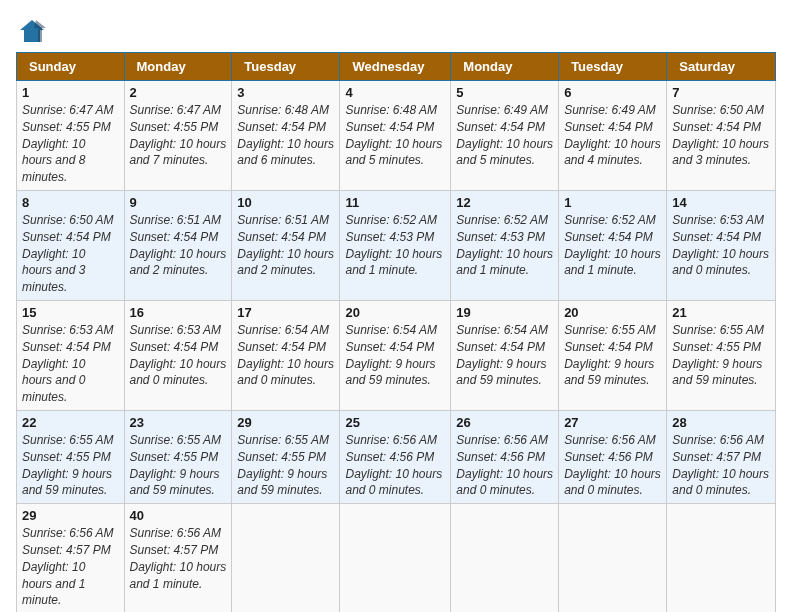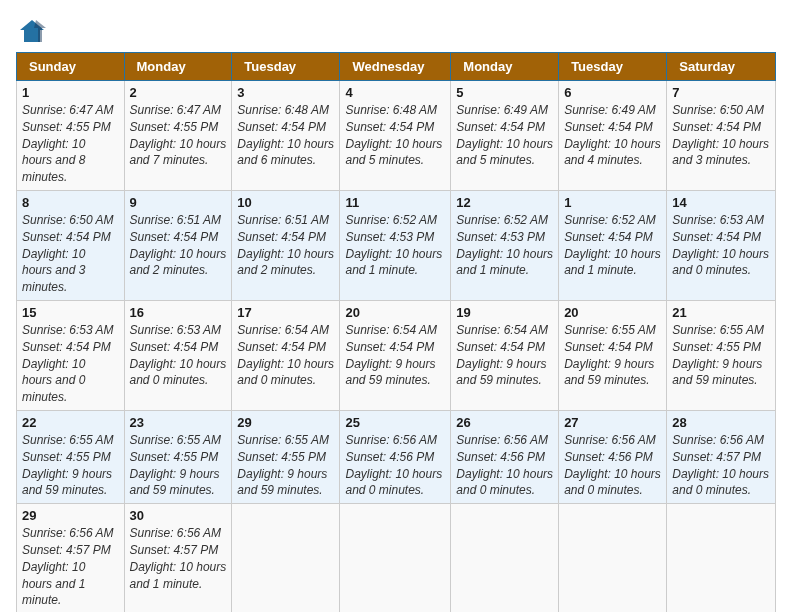--- a/index.html
+++ b/index.html
@@ -243,21 +243,21 @@
           <span class="day-number">28</span>
           <div class="day-detail">Sunrise: 6:56 AM<br>Sunset: 4:57 PM<br>Daylight: 10 hours and 0 minutes.</div>
         </td>
       </tr>
       <tr>
         <td>
           <span class="day-number">29</span>
           <div class="day-detail">Sunrise: 6:56 AM<br>Sunset: 4:57 PM<br>Daylight: 10 hours and 1 minute.</div>
         </td>
         <td>
-          <span class="day-number">30</span>
+          <span class="day-number">40</span>
           <div class="day-detail">Sunrise: 6:56 AM<br>Sunset: 4:57 PM<br>Daylight: 10 hours and 1 minute.</div>
         </td>
         <td class="empty-cell"></td>
         <td class="empty-cell"></td>
         <td class="empty-cell"></td>
         <td class="empty-cell"></td>
         <td class="empty-cell"></td>
       </tr>
     </tbody>
 </table>

